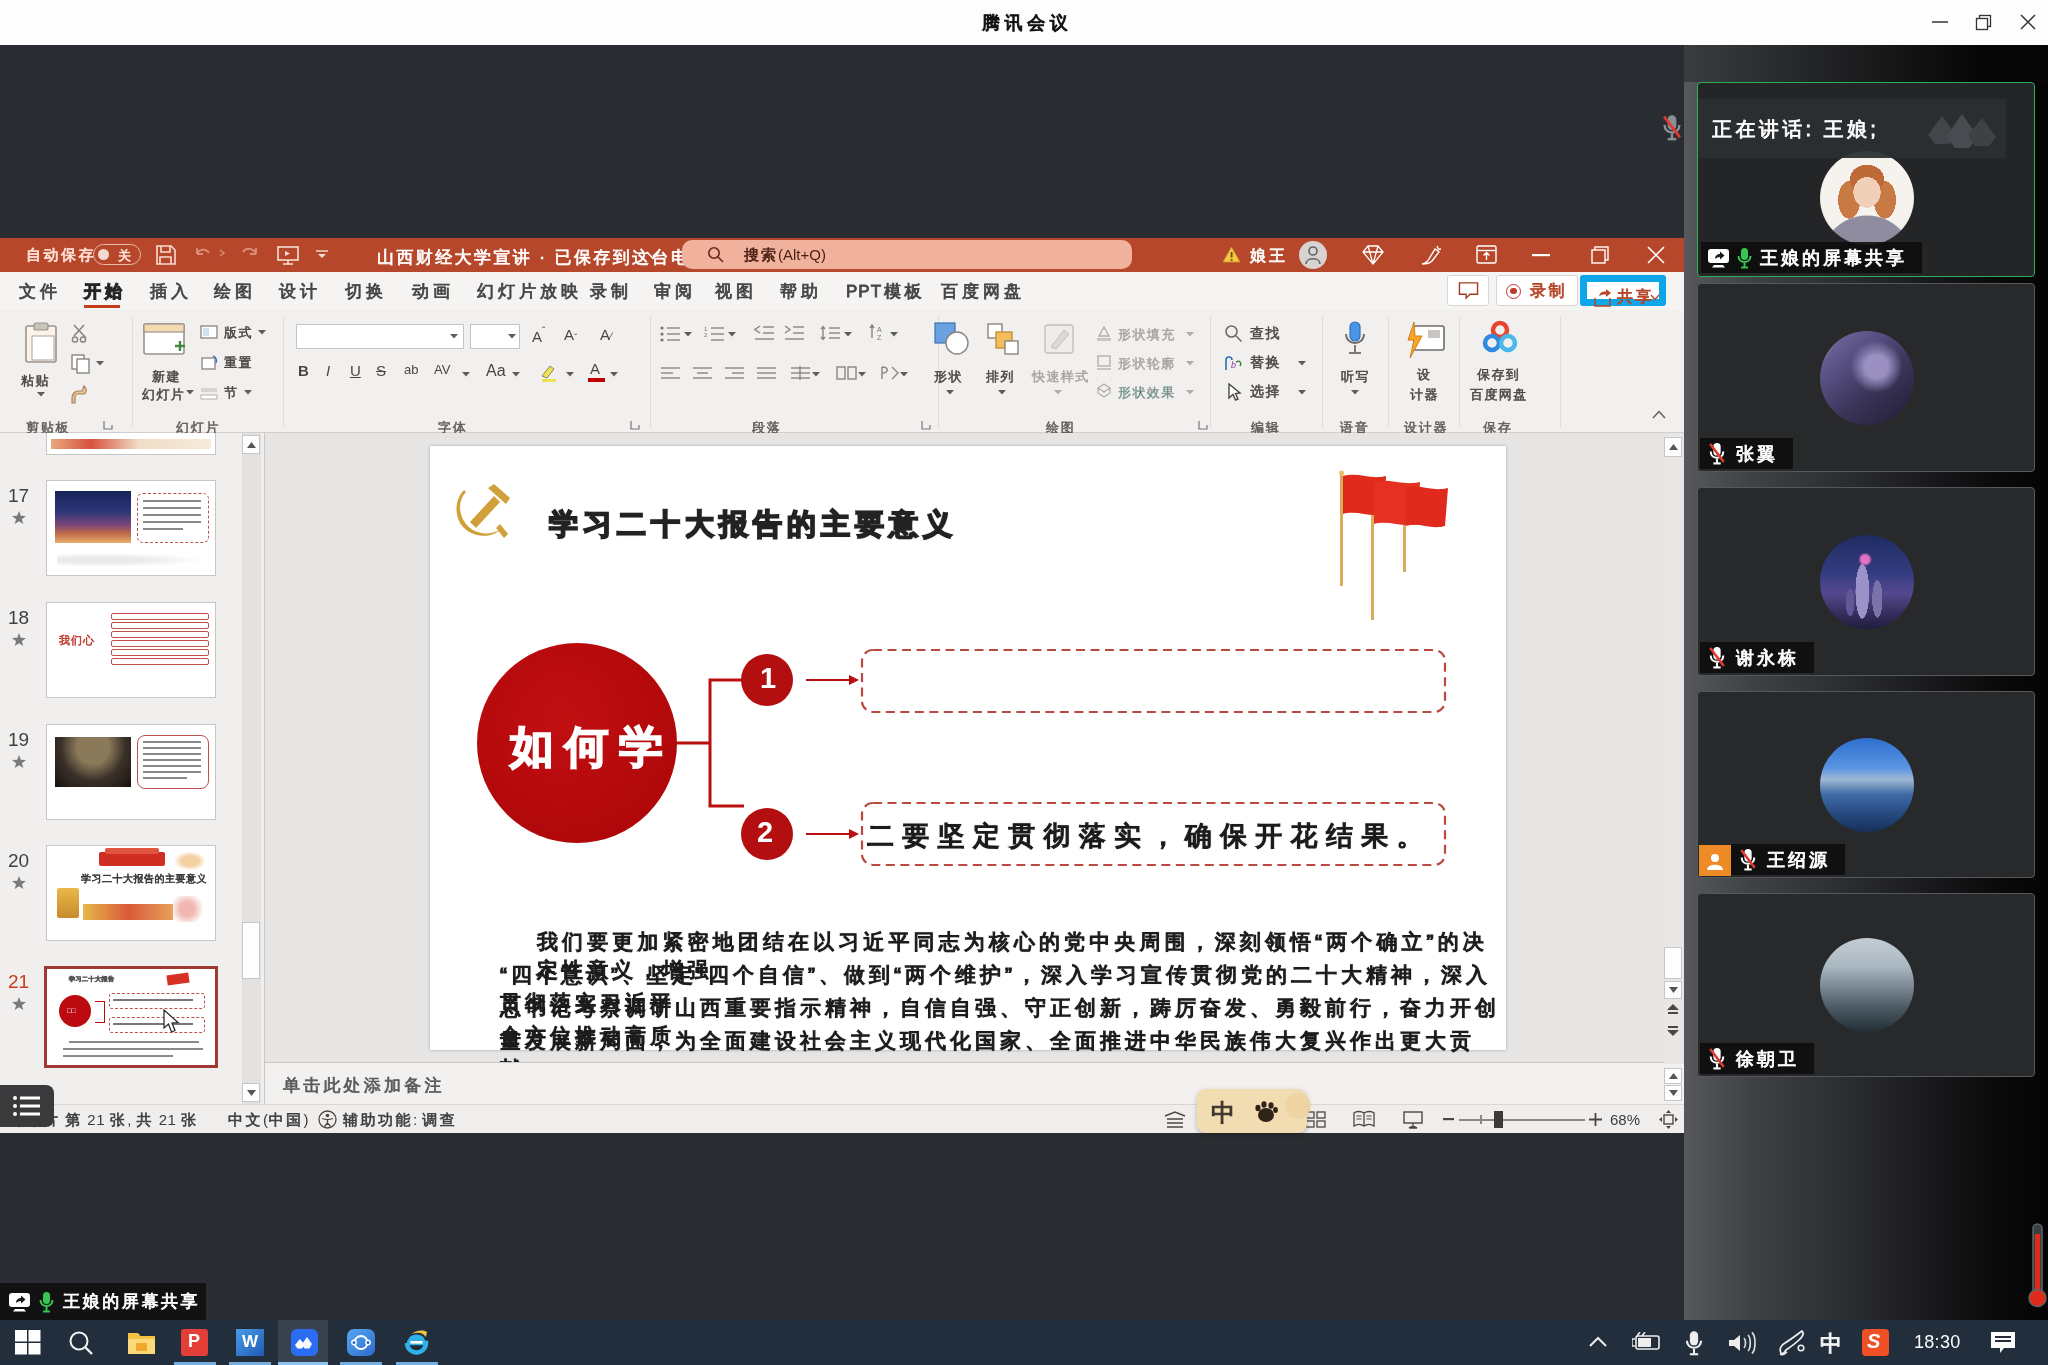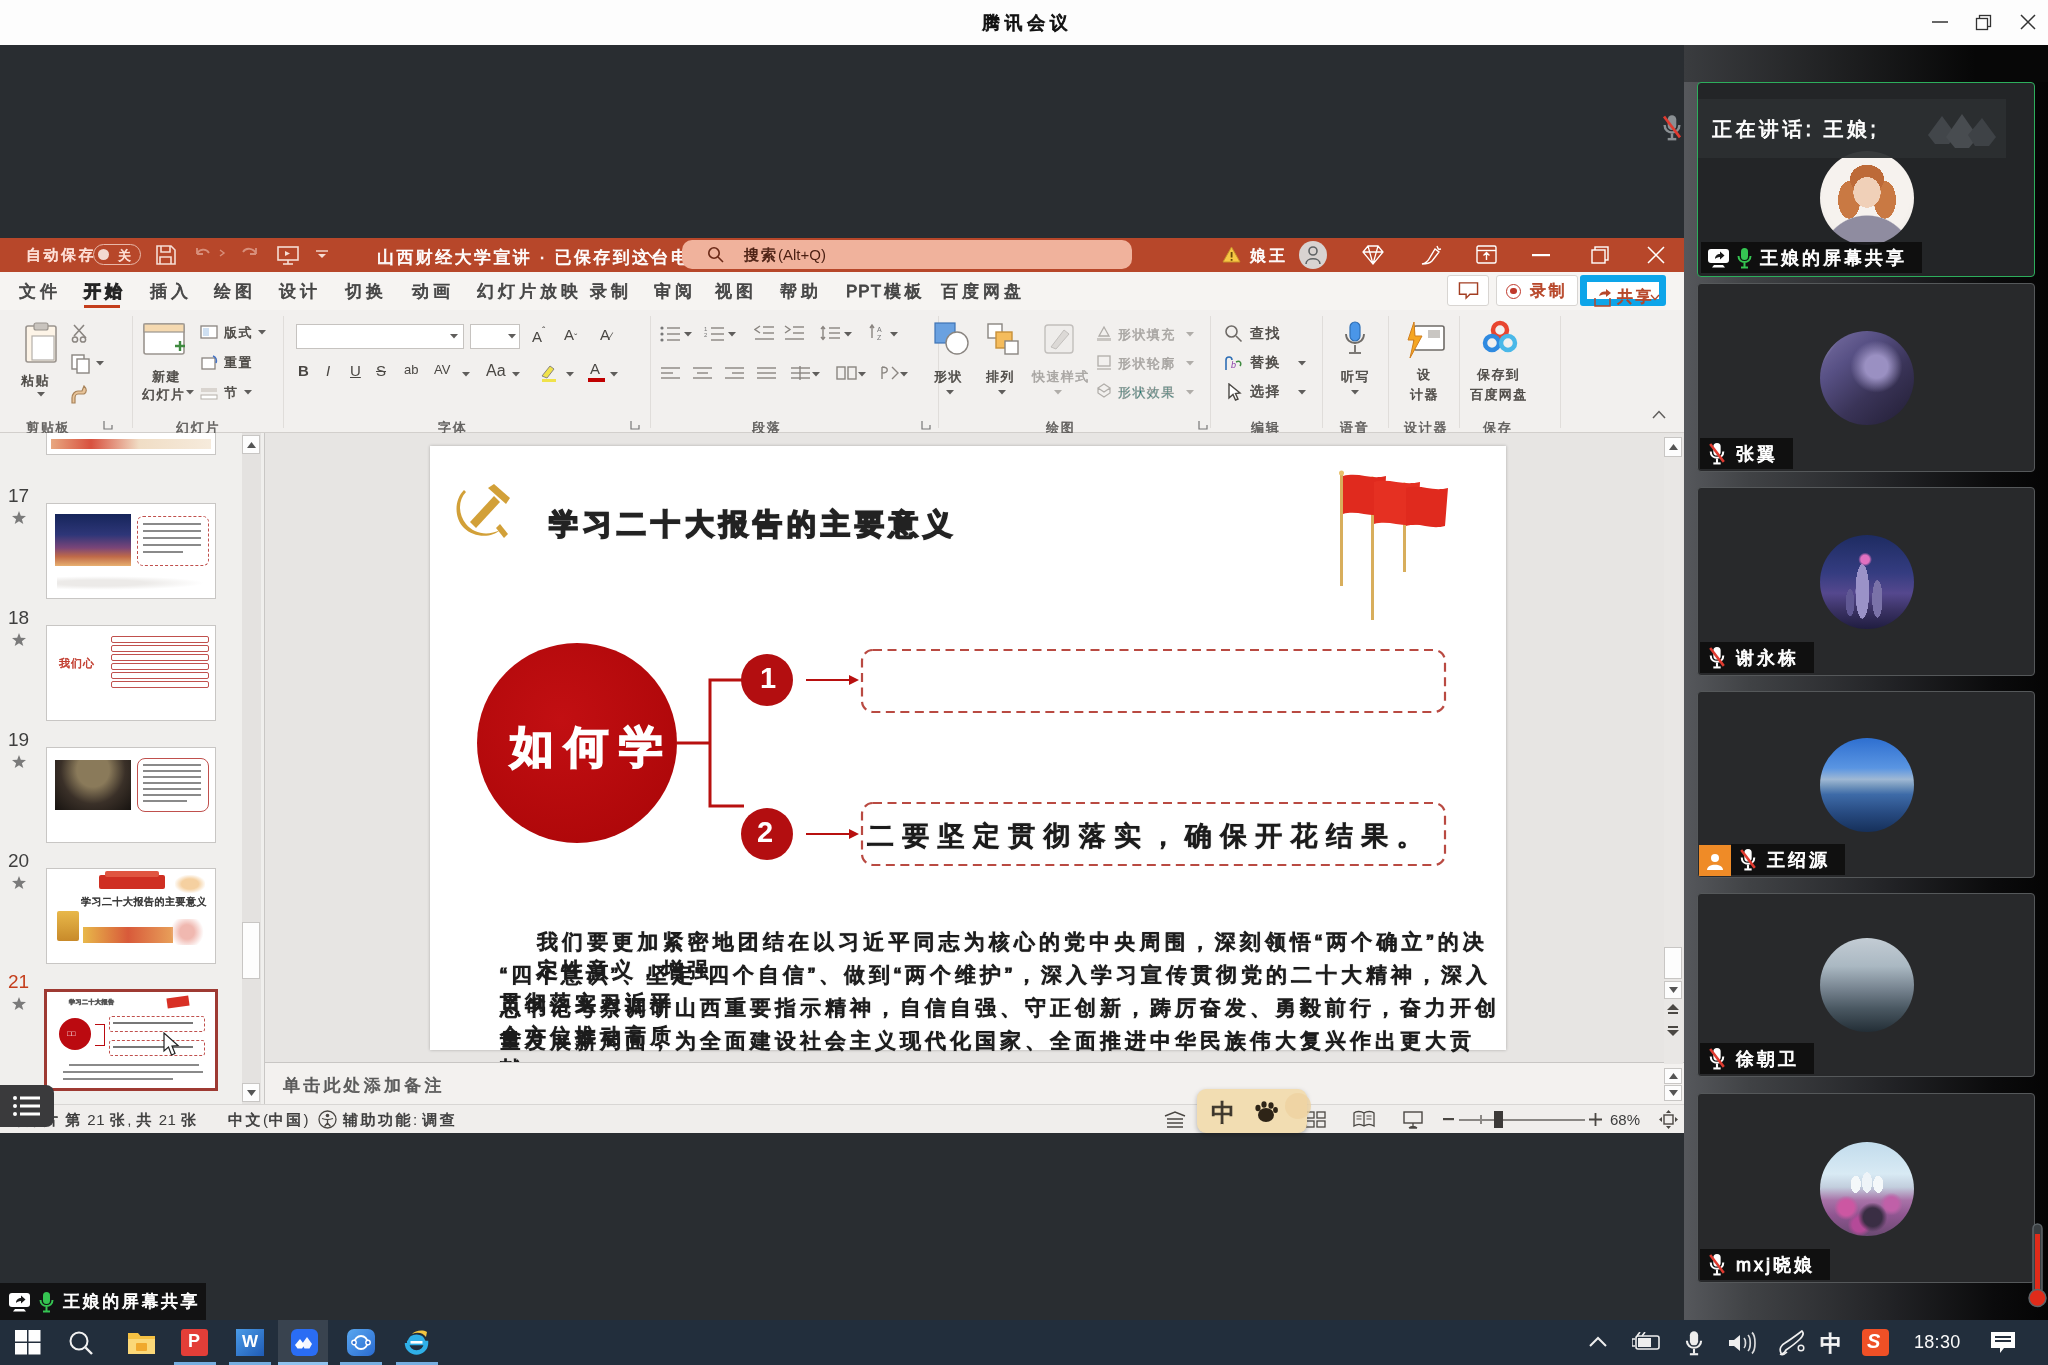--- a/index.html
+++ b/index.html
@@ -39,21 +39,21 @@
 .lnch { position:absolute; top:110px; width:10px; height:10px; stroke-width:1.2; }
 .ritm { position:absolute; font-size:13px; letter-spacing:1.4px; color:#4a4743; -webkit-text-stroke:0.5px #4a4743; }
 .caret { position:absolute; width:8px; height:5px; }
 .fbtn { position:absolute; font-size:15px; color:#4a4743; }
 .pgi { position:absolute; width:21px; height:17px; }
 .pgi .s { stroke:#8a8580; stroke-width:1.4; fill:none; }
 .dri { position:absolute; width:16px; height:18px; }
 .para { font-size:21px; letter-spacing:4.0px; color:#1c1c1c; -webkit-text-stroke:1.15px #1c1c1c; text-shadow:0 0 1.5px rgba(25,25,25,.4); }
 .thn { position:absolute; font-size:19px; color:#3f3f3f; }
 .star { position:absolute; width:14px; height:13px; }
-.thumb { position:absolute; left:46px; width:170px; height:96px; background:#fff; border:1px solid #c8c6c4;margin-top:23px; }
+.thumb { position:absolute; left:46px; width:170px; height:96px; background:#fff; border:1px solid #c8c6c4; }
 .tl { position:absolute; height:2px; background:#8a8a8a; }
 .rrow { position:absolute; left:64px; width:98px; height:7px; border:1px solid #c0504d; border-radius:2px; }
 .stxt { font-size:15px; color:#3c3c3c; letter-spacing:0.5px; }
 .stxt .cjk { letter-spacing:2.5px; -webkit-text-stroke:0.6px #3c3c3c; }
 .tab { top:8px; font-size:17px; letter-spacing:4px; color:#454545; -webkit-text-stroke:0.8px #454545; }
 </style>
 </head>
 <body>
 <div id="root">
   <div id="stage" class="abs"></div>
@@ -157,41 +157,20 @@
             <rect x="4" y="1" width="7" height="12" rx="3.5" fill="#fff"></rect>
             <path d="M1.5 9 C1.5 17 13.5 17 13.5 9" fill="none" stroke="#fff" stroke-width="2"></path>
             <line x1="7.5" y1="16" x2="7.5" y2="20" stroke="#fff" stroke-width="2"></line>
             <line x1="4" y1="20.5" x2="11" y2="20.5" stroke="#fff" stroke-width="2"></line>
             <line x1="1" y1="2" x2="14" y2="19" stroke="#e03b30" stroke-width="2.4"></line>
           </svg>
       <span class="t">徐朝卫</span>
         </div>
     </div>
 
-    <div class="tile" style="top:1048px;height:190px">
-      <div class="avatar" style="top:48px;background:
-        radial-gradient(circle at 28% 70%, #cc57a2 0 8%, rgba(0,0,0,0) 13%),
-        radial-gradient(circle at 56% 80%, #3a2e44 0 10%, rgba(0,0,0,0) 16%),
-        radial-gradient(circle at 76% 66%, #c060a8 0 7%, rgba(0,0,0,0) 12%),
-        radial-gradient(circle at 42% 88%, #b44a98 0 7%, rgba(0,0,0,0) 12%),
-        radial-gradient(ellipse 6% 10% at 38% 45%, #f4f8fa 0 90%, rgba(0,0,0,0) 91%),
-        radial-gradient(ellipse 6% 12% at 50% 43%, #eef4f8 0 90%, rgba(0,0,0,0) 91%),
-        radial-gradient(ellipse 6% 10% at 62% 45%, #f4f8fa 0 90%, rgba(0,0,0,0) 91%),
-        linear-gradient(180deg,#c2dcec 0%,#d8eaf4 34%,#c2cedd 48%,#a873a8 62%,#8f5590 78%,#6a4a72 100%)"></div>
-      <div class="nlabel">
-          <svg width="22" height="23" viewBox="0 0 15 22" style="margin-right:8px">
-            <rect x="4" y="1" width="7" height="12" rx="3.5" fill="#fff"></rect>
-            <path d="M1.5 9 C1.5 17 13.5 17 13.5 9" fill="none" stroke="#fff" stroke-width="2"></path>
-            <line x1="7.5" y1="16" x2="7.5" y2="20" stroke="#fff" stroke-width="2"></line>
-            <line x1="4" y1="20.5" x2="11" y2="20.5" stroke="#fff" stroke-width="2"></line>
-            <line x1="1" y1="2" x2="14" y2="19" stroke="#e03b30" stroke-width="2.4"></line>
-          </svg>
-      <span class="t">mxj晓娘</span>
-        </div>
-    </div>
   </div>
   <div id="sidebartop" class="abs"></div>
 
   <svg class="abs" style="left:2026px;top:1222px" width="22" height="90" viewBox="0 0 22 90">
     <rect x="7" y="2" width="9" height="70" rx="4.5" fill="#3a3f42" stroke="#5d6468" stroke-width="1.5"></rect>
     <rect x="9" y="12" width="5" height="58" fill="#e02b1a"></rect>
     <circle cx="11.5" cy="76" r="8.5" fill="#e02b1a" stroke="#5d6468" stroke-width="1.5"></circle>
   </svg>
 
   <svg class="abs" style="left:1659px;top:114px" width="26" height="27" viewBox="0 0 15 22">

